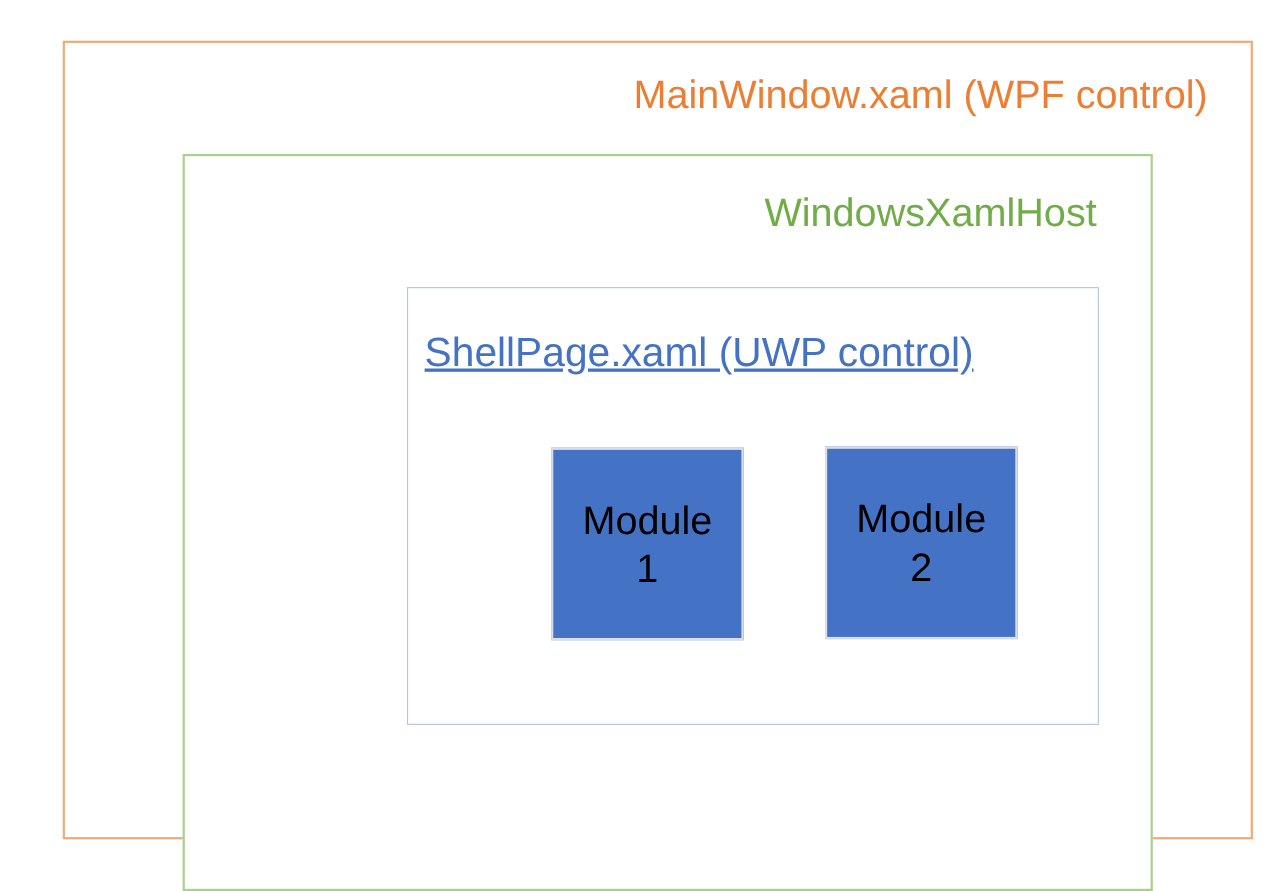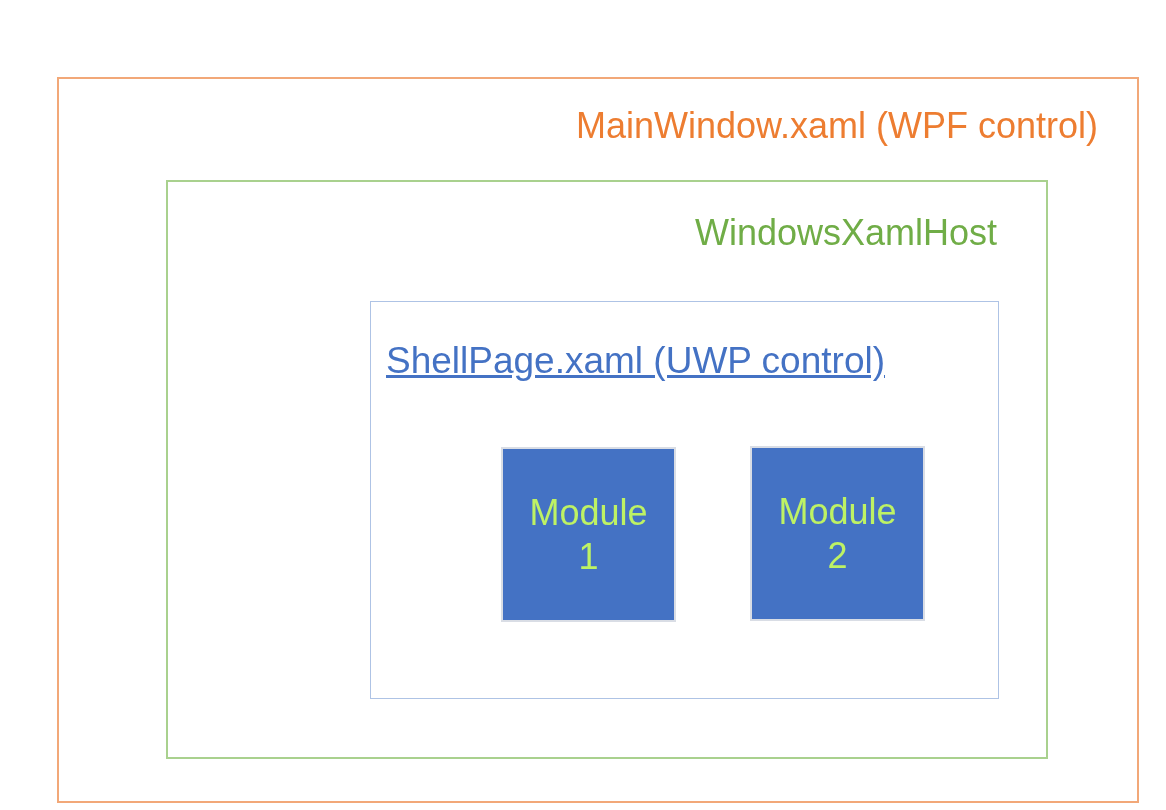--- a/index.html
+++ b/index.html
@@ -19,27 +19,26 @@
     position: absolute;
     box-sizing: border-box;
     background: #ffffff;
   }
   .outer-box {
     left: 57px;
     top: 37px;
     width: 1082px;
     height: 726px;
     border: 2px solid #F2A878;
-    margin-top: 40px;
   }
   .host-box {
     left: 107px;
     top: 101px;
     width: 882px;
-    height: 579px;
+    height: 670px;
     border: 2px solid #A9D18E;
   }
   .shell-box {
     left: 202px;
     top: 119px;
     width: 629px;
     height: 398px;
     border: 1px solid #AEC3E5;
   }
   .label {
@@ -74,21 +73,21 @@
     background: #4472C4;
     border: 2px solid #D9DDE5;
     display: flex;
     align-items: center;
     justify-content: center;
     text-align: center;
   }
   .module-1 { left: 130px; top: 145px; }
   .module-2 { left: 379px; top: 144px; }
   .module-label {
-    color: #bef264;
+    color: #000000;
     font-size: 36px;
     line-height: 1.22;
   }
 </style>
 </head>
 <body>
 
 <div class="canvas">
 
   <div class="box outer-box">

